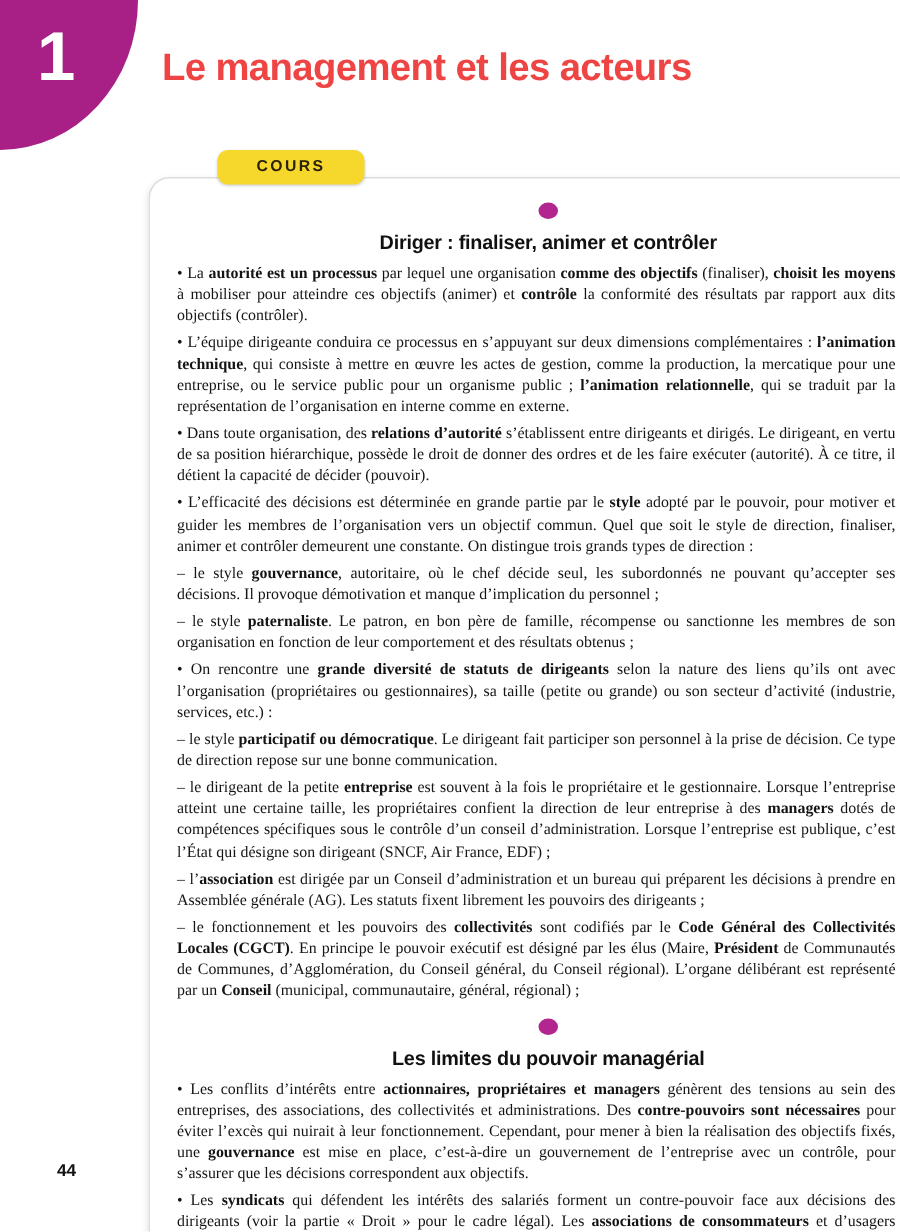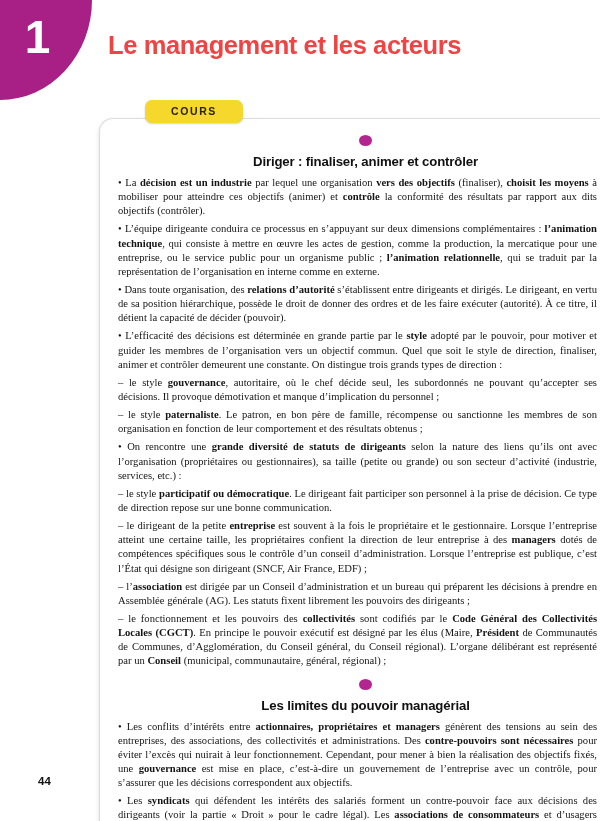--- a/index.html
+++ b/index.html
@@ -152,21 +152,21 @@
 </h1>
 
 <div class="cours-tab">COURS</div>
 
 <div class="content-panel">
 
   <div class="section-heading">
     <span class="heading-bullet"></span>
     <span>Diriger : finaliser, animer et contrôler</span>
   </div>
-  <p class="para">• La <b>décision est un industrie</b> par lequel une organisation <b>vers des objectifs</b> (finaliser), <b>choisit les moyens</b> à mobiliser pour atteindre ces objectifs (animer) et <b>contrôle</b> la conformité des résultats par rapport aux dits objectifs (contrôler).</p>
+  <p class="para">• La <b>autorité est un processus</b> par lequel une organisation <b>comme des objectifs</b> (finaliser), <b>choisit les moyens</b> à mobiliser pour atteindre ces objectifs (animer) et <b>contrôle</b> la conformité des résultats par rapport aux dits objectifs (contrôler).</p>
   <p class="para">• L’équipe dirigeante conduira ce processus en s’appuyant sur deux dimensions complémentaires : <b>l’animation technique</b>, qui consiste à mettre en œuvre les actes de gestion, comme la production, la mercatique pour une entreprise, ou le service public pour un organisme public ; <b>l’animation relationnelle</b>, qui se traduit par la représentation de l’organisation en interne comme en externe.</p>
 
   <p class="para">• Dans toute organisation, des <b>relations d’autorité</b> s’établissent entre dirigeants et dirigés. Le dirigeant, en vertu de sa position hiérarchique, possède le droit de donner des ordres et de les faire exécuter (autorité). À ce titre, il détient la capacité de décider (pouvoir).</p>
   <p class="para">• L’efficacité des décisions est déterminée en grande partie par le <b>style</b> adopté par le pouvoir, pour motiver et guider les membres de l’organisation vers un objectif commun. Quel que soit le style de direction, finaliser, animer et contrôler demeurent une constante. On distingue trois grands types de direction :</p>
   <p class="para">– le style <b>gouvernance</b>, autoritaire, où le chef décide seul, les subordonnés ne pouvant qu’accepter ses décisions. Il provoque démotivation et manque d’implication du personnel ;</p>
   <p class="para">– le style <b>paternaliste</b>. Le patron, en bon père de famille, récompense ou sanctionne les membres de son organisation en fonction de leur comportement et des résultats obtenus ;</p>
   <p class="para">• On rencontre une <b>grande diversité de statuts de dirigeants</b> selon la nature des liens qu’ils ont avec l’organisation (propriétaires ou gestionnaires), sa taille (petite ou grande) ou son secteur d’activité (industrie, services, etc.) :</p>
   <p class="para">– le style <b>participatif ou démocratique</b>. Le dirigeant fait participer son personnel à la prise de décision. Ce type de direction repose sur une bonne communication.</p>
   <p class="para">– le dirigeant de la petite <b>entreprise</b> est souvent à la fois le propriétaire et le gestionnaire. Lorsque l’entreprise atteint une certaine taille, les propriétaires confient la direction de leur entreprise à des <b>managers</b> dotés de compétences spécifiques sous le contrôle d’un conseil d’administration. Lorsque l’entreprise est publique, c’est l’État qui désigne son dirigeant (SNCF, Air France, EDF) ;</p>
   <p class="para">– l’<b>association</b> est dirigée par un Conseil d’administration et un bureau qui préparent les décisions à prendre en Assemblée générale (AG). Les statuts fixent librement les pouvoirs des dirigeants ;</p>

